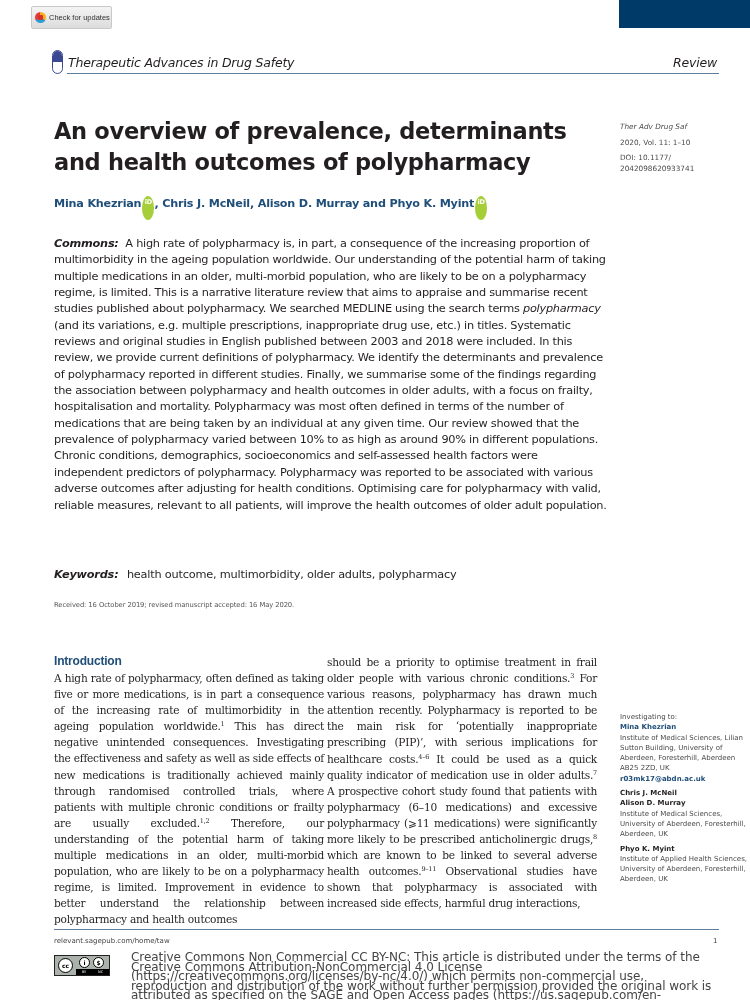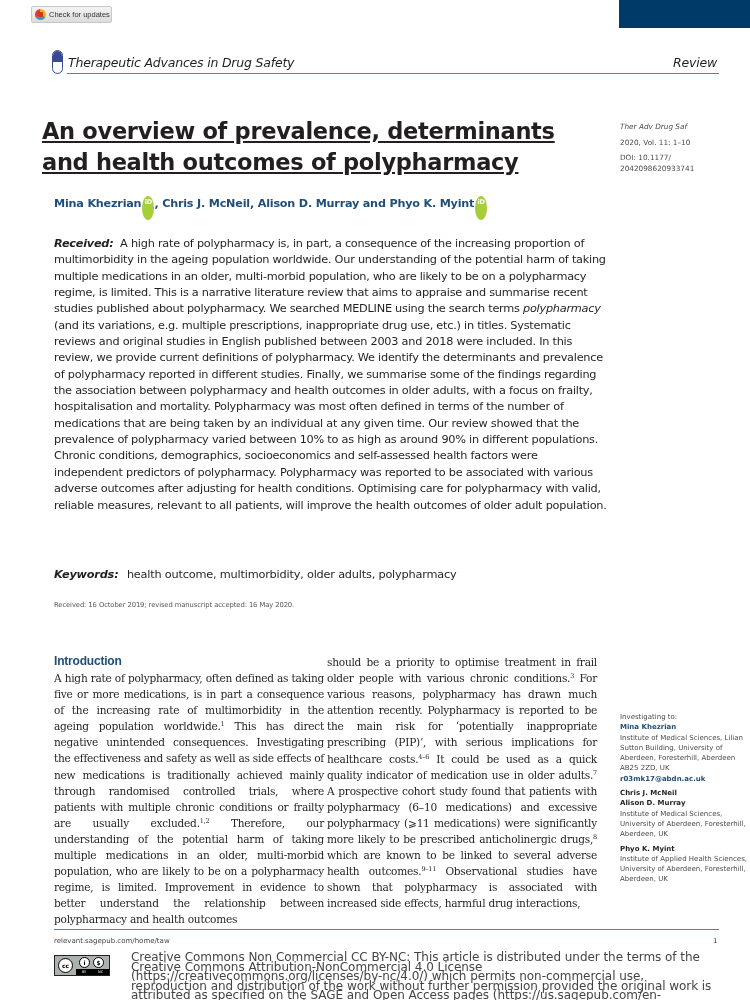--- a/index.html
+++ b/index.html
@@ -1,41 +1,41 @@
 <!DOCTYPE html>
 <html><head>
 <meta charset="utf-8">
 <style>
   * { box-sizing: border-box; margin: 0; padding: 0; }
   html, body { width: 750px; height: 1000px; background: #ffffff; overflow: hidden; }
   body { position: relative; font-family: "DejaVu Sans", sans-serif; color: #231f20; }
 
   .check-updates {
-    position: absolute; left: 31px; top: 6px; width: 81px; height: 17px;
+    position: absolute; left: 31px; top: 6px; width: 81px; height: 23px;
     background: linear-gradient(#f4f4f4, #dcdcdc); border: 1px solid #c8c8c8; border-radius: 2px;
     display: flex; align-items: center; gap: 3px; padding-left: 3px; cursor: pointer;
   }
   .check-updates .cu-icon {
     width: 11px; height: 11px; border-radius: 50%;
     background: conic-gradient(#f6b21a 0 33%, #2a9fd6 0 66%, #e23b3b 0);
     display: flex; align-items: center; justify-content: center;
   }
   .check-updates .cu-icon::after { content: ""; width: 5px; height: 5px; background: #d9302b; border-radius: 1px; }
   .check-updates .cu-label { font-family: "Liberation Sans", sans-serif; font-size: 7.5px; color: #333; }
 
   .top-block { position: absolute; left: 619px; top: 0; width: 131px; height: 28px; background: #003a68; }
 
   .journal-bar { position: absolute; left: 51px; top: 49px; width: 668px; height: 27px; }
   .pill-icon { position: absolute; left: 1px; top: 1px; width: 11px; height: 24px; border: 1.5px solid #3a4a92; border-radius: 6px; overflow: hidden; background: #fff; }
   .pill-icon::before { content: ""; position: absolute; left: 0; top: 0; width: 100%; height: 48%; background: #3a4a92; }
   .journal-title { position: absolute; left: 17px; top: 6px; font-family: "DejaVu Sans", sans-serif; font-style: italic; font-size: 12.5px; color: #231f20; letter-spacing: -0.2px; }
   .journal-rule { position: absolute; left: 16px; top: 24px; width: 652px; height: 1px; background: #5f7f9f; }
   .review-label { position: absolute; right: 2px; top: 6px; font-style: italic; font-size: 12.5px; color: #231f20; letter-spacing: -0.2px; }
 
-  .article-title { position: absolute; left: 42px; top: 116px; width: 540px; font-family: "DejaVu Sans", sans-serif; font-weight: bold; font-size: 22.5px; line-height: 31px; color: #231f20; letter-spacing: -0.3px; text-decoration: underline; }
+  .article-title { position: absolute; left: 54px; top: 116px; width: 540px; font-family: "DejaVu Sans", sans-serif; font-weight: bold; font-size: 22.5px; line-height: 31px; color: #231f20; letter-spacing: -0.3px; }
 
   .authors { position: absolute; left: 54px; top: 196px; font-family: "DejaVu Sans", sans-serif; font-weight: bold; font-size: 11.2px; color: #1f4e79; letter-spacing: -0.2px; white-space: nowrap; }
   .orcid-icon { display: inline-block; width: 12px; height: 24px; border-radius: 50%; background: #a6ce39; color: #fff; font-size: 6.5px; line-height: 12px; text-align: center; vertical-align: 3px; font-weight: bold; margin-left: 1px; }
 
   .side-meta { position: absolute; left: 620px; top: 122px; width: 128px; font-family: "DejaVu Sans", sans-serif; font-size: 7.3px; color: #4a4a4a; line-height: 10.5px; }
   .side-meta p { margin-bottom: 5px; }
   .side-meta .it { font-style: italic; }
 
   .abstract { position: absolute; left: 54px; top: 236px; width: 555px; font-family: "DejaVu Sans", sans-serif; font-size: 11.3px; line-height: 16.35px; color: #231f20; letter-spacing: -0.25px; text-align: left; }
   .abstract .lbl { font-weight: bold; font-style: italic; }
@@ -95,21 +95,21 @@
   <span>Mina Khezrian</span><span class="orcid-icon">iD</span><span>, </span><span>Chris J. McNeil</span><span>, </span><span>Alison D. Murray</span><span> and </span><span>Phyo K. Myint</span><span class="orcid-icon">iD</span>
 </div>
 
 <div class="side-meta">
   <p class="it">Ther Adv Drug Saf</p>
   <p>2020, Vol. 11: 1–10</p>
   <p><span>DOI: 10.1177/</span><br><span>2042098620933741</span></p>
 </div>
 
 <div class="abstract">
-  <span class="lbl">Received:</span>&nbsp;
+  <span class="lbl">Commons:</span>&nbsp;
   <span>A high rate of polypharmacy is, in part, a consequence of the increasing proportion of multimorbidity in the ageing population worldwide. Our understanding of the potential harm of taking multiple medications in an older, multi-morbid population, who are likely to be on a polypharmacy regime, is limited. This is a narrative literature review that aims to appraise and summarise recent studies published about polypharmacy. We searched MEDLINE using the search terms </span><em>polypharmacy</em><span> (and its variations, e.g. multiple prescriptions, inappropriate drug use, etc.) in titles. Systematic reviews and original studies in English published between 2003 and 2018 were included. In this review, we provide current definitions of polypharmacy. We identify the determinants and prevalence of polypharmacy reported in different studies. Finally, we summarise some of the findings regarding the association between polypharmacy and health outcomes in older adults, with a focus on frailty, hospitalisation and mortality. Polypharmacy was most often defined in terms of the number of medications that are being taken by an individual at any given time. Our review showed that the prevalence of polypharmacy varied between 10% to as high as around 90% in different populations. Chronic conditions, demographics, socioeconomics and self-assessed health factors were independent predictors of polypharmacy. Polypharmacy was reported to be associated with various adverse outcomes after adjusting for health conditions. Optimising care for polypharmacy with valid, reliable measures, relevant to all patients, will improve the health outcomes of older adult population.</span>
 </div>
 
 <div class="keywords">
   <span class="lbl">Keywords:</span>
   <span>health outcome, multimorbidity, older adults, polypharmacy</span>
 </div>
 
 <div class="received">Received: 16 October 2019; revised manuscript accepted: 16 May 2020.</div>
 

